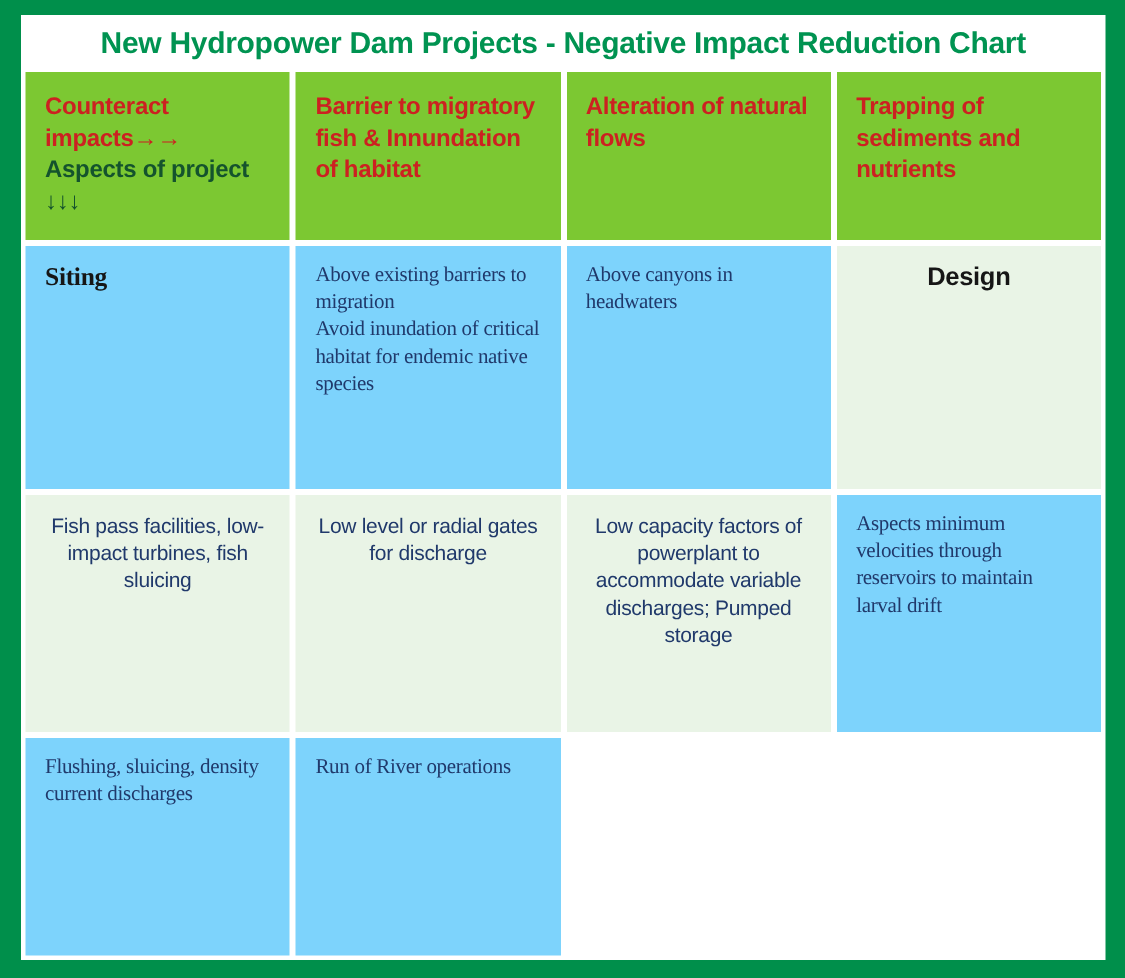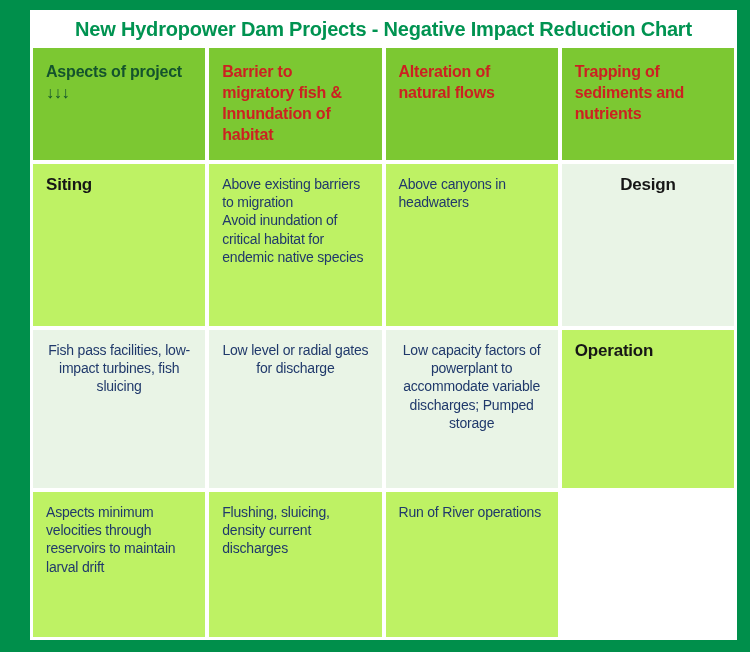--- a/index.html
+++ b/index.html
@@ -5,21 +5,21 @@
   html, body {
     margin: 0;
     padding: 0;
     background: #ffffff;
   }
   .frame {
     width: 750px;
     height: 652px;
     box-sizing: border-box;
     background: #008f4b;
-    padding: 10px 13px 12px 30px;
+    padding: 10px 13px 12px 14px;
     display: flex;
     flex-direction: column;
     font-family: "Liberation Sans", "DejaVu Sans", sans-serif;
   }
   .title-bar {
     background: #ffffff;
     flex: 0 0 38px;
     display: flex;
     align-items: center;
     justify-content: center;
@@ -56,21 +56,21 @@
   .corner .red-part {
     display: block;
     color: #cc2121;
     white-space: pre-line;
   }
   .corner .black-part {
     display: block;
     color: #14532d;
     white-space: pre-line;
   }
-  .r1, .r3 { background: #bef264; }
+  .r1, .r3 { background: #7dd3fc; font-family: Liberation Serif, serif; }
   .r2 { background: #e9f4e6; text-align: center; }
   .row-label {
     color: #161616;
     font-weight: bold;
     font-size: 17px;
   }
   .body-cell {
     color: #20396b;
     font-size: 14px;
     line-height: 1.3;
@@ -82,36 +82,36 @@
 
 <div class="frame">
 
   <div class="title-bar">
     <div class="title">New Hydropower Dam Projects - Negative Impact Reduction Chart</div>
   </div>
 
   <div class="grid">
 
     <div class="cell head corner">
+      <span class="red-part">Counteract impacts→→</span>
       <span class="black-part">Aspects of project
 ↓↓↓</span>
     </div>
     <div class="cell head">Barrier to migratory fish &amp; Innundation of habitat</div>
     <div class="cell head">Alteration of natural flows</div>
     <div class="cell head">Trapping of sediments and nutrients</div>
 
     <div class="cell r1 row-label">Siting</div>
     <div class="cell r1 body-cell">Above existing barriers to migration
 Avoid inundation of critical habitat for endemic native species</div>
     <div class="cell r1 body-cell">Above canyons in headwaters</div>
 
     <div class="cell r2 row-label">Design</div>
     <div class="cell r2 body-cell">Fish pass facilities, low-impact turbines, fish sluicing</div>
     <div class="cell r2 body-cell">Low level or radial gates for discharge</div>
     <div class="cell r2 body-cell">Low capacity factors of powerplant to accommodate variable discharges; Pumped storage</div>
 
-    <div class="cell r3 row-label">Operation</div>
     <div class="cell r3 body-cell">Aspects minimum velocities through reservoirs to maintain larval drift</div>
     <div class="cell r3 body-cell">Flushing, sluicing, density current discharges</div>
     <div class="cell r3 body-cell">Run of River operations</div>
 
   </div>
 </div>
 
 </body></html>

